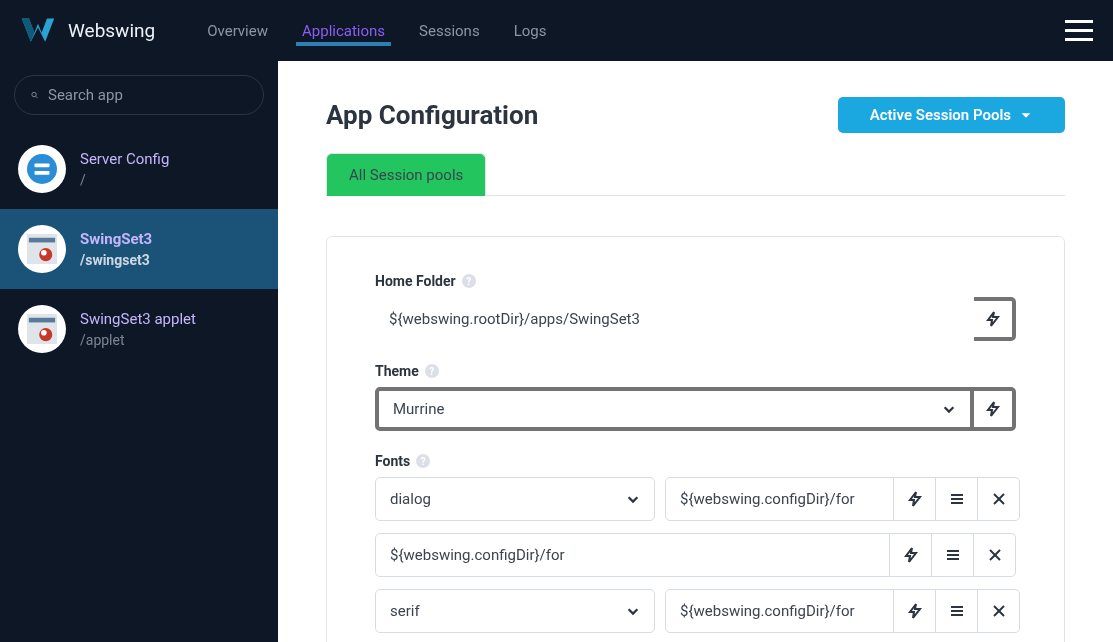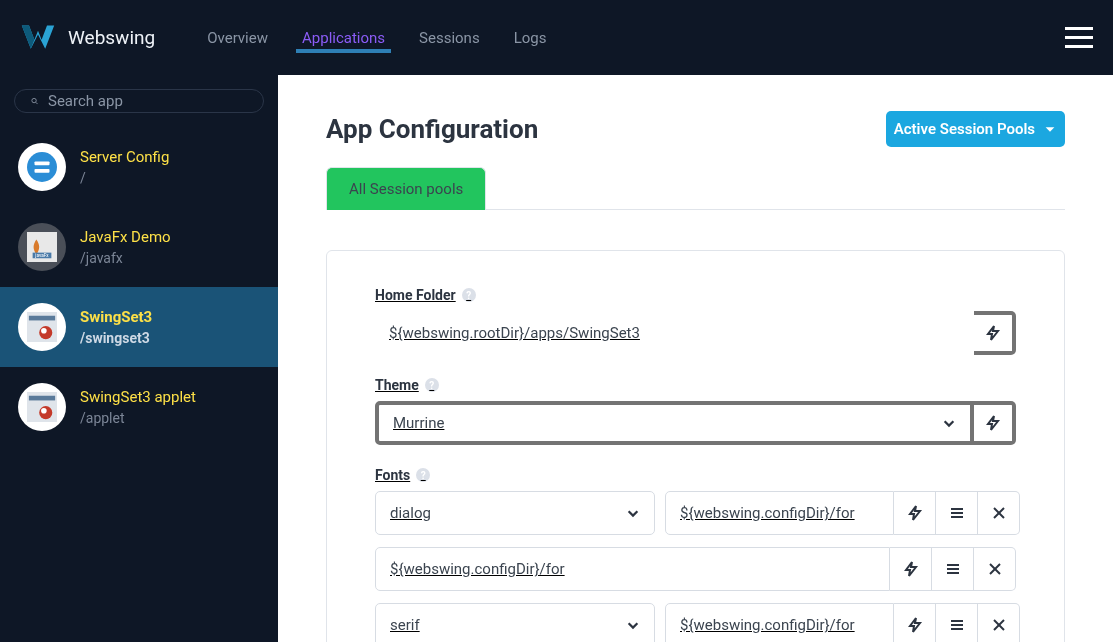--- a/index.html
+++ b/index.html
@@ -1,57 +1,57 @@
 <!DOCTYPE html>
 <html><head>
 <meta charset="utf-8">
 <style>
 * { margin:0; padding:0; box-sizing:border-box; font-family:-apple-system,BlinkMacSystemFont,"Segoe UI",Roboto,sans-serif; }
 body { width:1113px; height:642px; overflow:hidden; background:#fff; }
 
-.topbar { height:75px; background:#0e1726; display:flex; align-items:center; padding:0 20px; color:#fff; }
+.topbar { height:61px; background:#0e1726; display:flex; align-items:center; padding:0 20px; color:#fff; }
 .logo-wrap { display:flex; align-items:center; gap:12px; }
 .logo-icon { width:36px; height:30px; }
 .logo-text { font-size:19px; font-weight:400; color:#eef2f7; }
 .nav { display:flex; gap:30px; margin-left:50px; }
 .nav-item { color:#8a95a5; font-size:15px; cursor:pointer; position:relative; padding:6px 2px; }
 .nav-item.active { color:#8b5cf6; }
 .nav-item.active::after { content:""; position:absolute; left:-4px; right:-4px; bottom:0; height:4px; background:#2e7fb5; }
 .hamburger { margin-left:auto; cursor:pointer; display:flex; flex-direction:column; gap:6px; }
 .hamburger span { width:28px; height:3px; background:#fff; display:block; }
 
 .layout { display:flex; height:581px; }
 .sidebar { width:278px; background:#0e1726; color:#fff; padding-top:14px; }
-.search-box { margin:0 14px 14px; height:24px; border:1px solid #2a3548; border-radius:20px; display:flex; align-items:center; padding:0 16px; gap:10px; }
+.search-box { margin:0 14px 14px; height:40px; border:1px solid #2a3548; border-radius:20px; display:flex; align-items:center; padding:0 16px; gap:10px; }
 .search-box input { background:transparent; border:none; color:#8a95a5; font-size:15px; outline:none; flex:1; }
 .search-box input::placeholder { color:#8a95a5; }
 .search-icon { width:14px; height:14px; stroke:#8a95a5; stroke-width:2; fill:none; }
 
 .app-item { display:flex; align-items:center; gap:14px; padding:16px 18px; cursor:pointer; }
 .app-item.active { background:#1a5377; }
 .app-icon { width:48px; height:48px; border-radius:50%; background:#fff; display:flex; align-items:center; justify-content:center; flex-shrink:0; overflow:hidden; }
 .app-icon.dimmed { background:#4a4f58; }
 .app-icon svg { width:30px; height:30px; }
 .app-meta { display:flex; flex-direction:column; gap:4px; }
-.app-name { font-size:15px; color:#fde047;text-align:center; }
+.app-name { font-size:15px; color:#c4b5fd;text-align:center; }
 .app-path { font-size:14px; color:#7b8596; }
 .app-item.active .app-name { font-weight:700; }
 .app-item.active .app-path { color:#cdd8e4; font-weight:700; }
 
 .main { flex:1; padding:36px 48px 0; overflow-y:auto; }
 .main-head { display:flex; justify-content:space-between; align-items:center; margin-bottom:20px; }
 .page-title { font-size:26px; font-weight:700; color:#2c3440; }
-.pool-btn { background:#1ba7e0; color:#fff; border:none; border-radius:5px; padding:9px 8px; font-size:15px; font-weight:600; display:flex; align-items:center; gap:8px; cursor:pointer; }
+.pool-btn { background:#1ba7e0; color:#fff; border:none; border-radius:5px; padding:9px 32px; font-size:15px; font-weight:600; display:flex; align-items:center; gap:8px; cursor:pointer; }
 .pool-btn svg { width:14px; height:14px; fill:#fff; }
 
 .tabs { border-bottom:1px solid #e0e4ea; display:flex; }
 .tab { padding:12px 22px; border:1px solid #e0e4ea; border-bottom:none; border-radius:6px 6px 0 0; background:#22c55e; font-size:15px; color:#3b444f; margin-bottom:-1px; cursor:pointer; }
 
 .card { border:1px solid #e0e4ea; border-radius:6px; margin-top:40px; padding:36px 48px; }
-.field-group { margin-bottom:22px;text-decoration:underline; }
+.field-group { margin-bottom:22px; }
 .field-label { display:flex; align-items:center; gap:6px; font-size:14px; font-weight:700; color:#2c3440; margin-bottom:8px; }
 .help { width:14px; height:14px; border-radius:50%; background:#dbe0e8; color:#fff; font-size:10px; display:inline-flex; align-items:center; justify-content:center; font-weight:700; }
 
 .row { display:flex; }
 .row > * { border:4px solid #737373; height:44px; }
 .row > *:not(:first-child) { border-left:none; }
 .row > *:first-child { border-radius:5px 0 0 5px; }
 .row > *:last-child { border-radius:0 5px 5px 0; }
 .txt-input { flex:1; padding:0 14px; font-size:15px; color:#3b444f; border:none; outline:none; background:#fff; }
 .select-wrap { flex:1; display:flex; align-items:center; justify-content:space-between; padding:0 14px; background:#fff; font-size:15px; color:#3b444f; cursor:pointer; }
@@ -112,34 +112,20 @@
             <rect x="8" y="10" width="16" height="4" rx="1" fill="#fff"></rect>
             <rect x="8" y="18" width="16" height="4" rx="1" fill="#fff"></rect>
           </svg>
       </div>
       <div class="app-meta">
         <span class="app-name">Server Config</span>
         <span class="app-path">/</span>
       </div>
     </div>
 
-    <div class="app-item">
-      <div class="app-icon dimmed">
-        <svg viewBox="0 0 32 32">
-            <rect width="32" height="32" fill="#e8e8e8"></rect>
-            <path d="M10 8 C6 14 6 18 10 24 C14 18 14 14 10 8" fill="#d97a2a"></path>
-            <rect x="6" y="22" width="20" height="6" fill="#4a7aa8"></rect>
-            <text x="16" y="27" font-size="5" fill="#fff" text-anchor="middle">javaFx</text>
-          </svg>
-      </div>
-      <div class="app-meta">
-        <span class="app-name">JavaFx Demo</span>
-        <span class="app-path">/javafx</span>
-      </div>
-    </div>
 
 
     <div class="app-item active">
       <div class="app-icon">
         <svg viewBox="0 0 32 32">
             <rect width="32" height="32" fill="#dfe4ea"></rect>
             <rect x="2" y="4" width="28" height="5" fill="#5a7a9a"></rect>
             <circle cx="20" cy="22" r="7" fill="#c43a2a"></circle>
             <circle cx="18" cy="20" r="3" fill="#fff"></circle>
           </svg>

